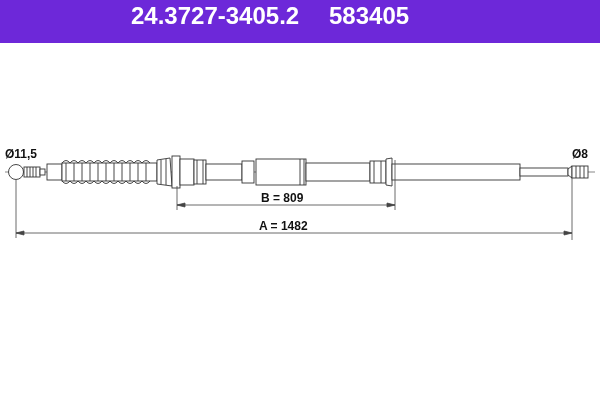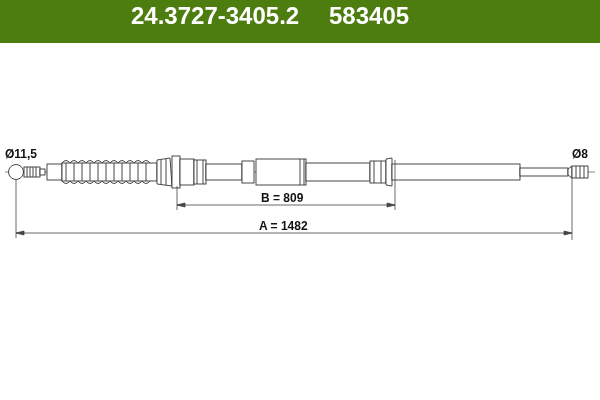--- a/index.html
+++ b/index.html
@@ -1,17 +1,17 @@
 <!DOCTYPE html>
 <html><head>
 <meta charset="utf-8">
 <style>
   html, body { margin:0; padding:0; background:#ffffff; }
   body { width:600px; height:400px; position:relative; overflow:hidden; font-family:"Liberation Sans", sans-serif; }
-  .header { position:absolute; left:0; top:0; width:600px; height:43px; background:#4d7c0f; color:#fff; }
+  .header { position:absolute; left:0; top:0; width:600px; height:43px; background:#6d28d9; color:#fff; }
   .header .pn { position:absolute; top:2px; font-size:24px; font-weight:bold; letter-spacing:0px; }
   .header .pn1 { left:131px; }
   .header .pn2 { left:329px;text-align:center; }
   svg { position:absolute; left:0; top:0; }
   .lbl { font-family:"Liberation Sans", sans-serif; font-weight:bold; font-size:12px; fill:#111; }
 </style>
 </head>
 <body>
 
 <div class="header">

